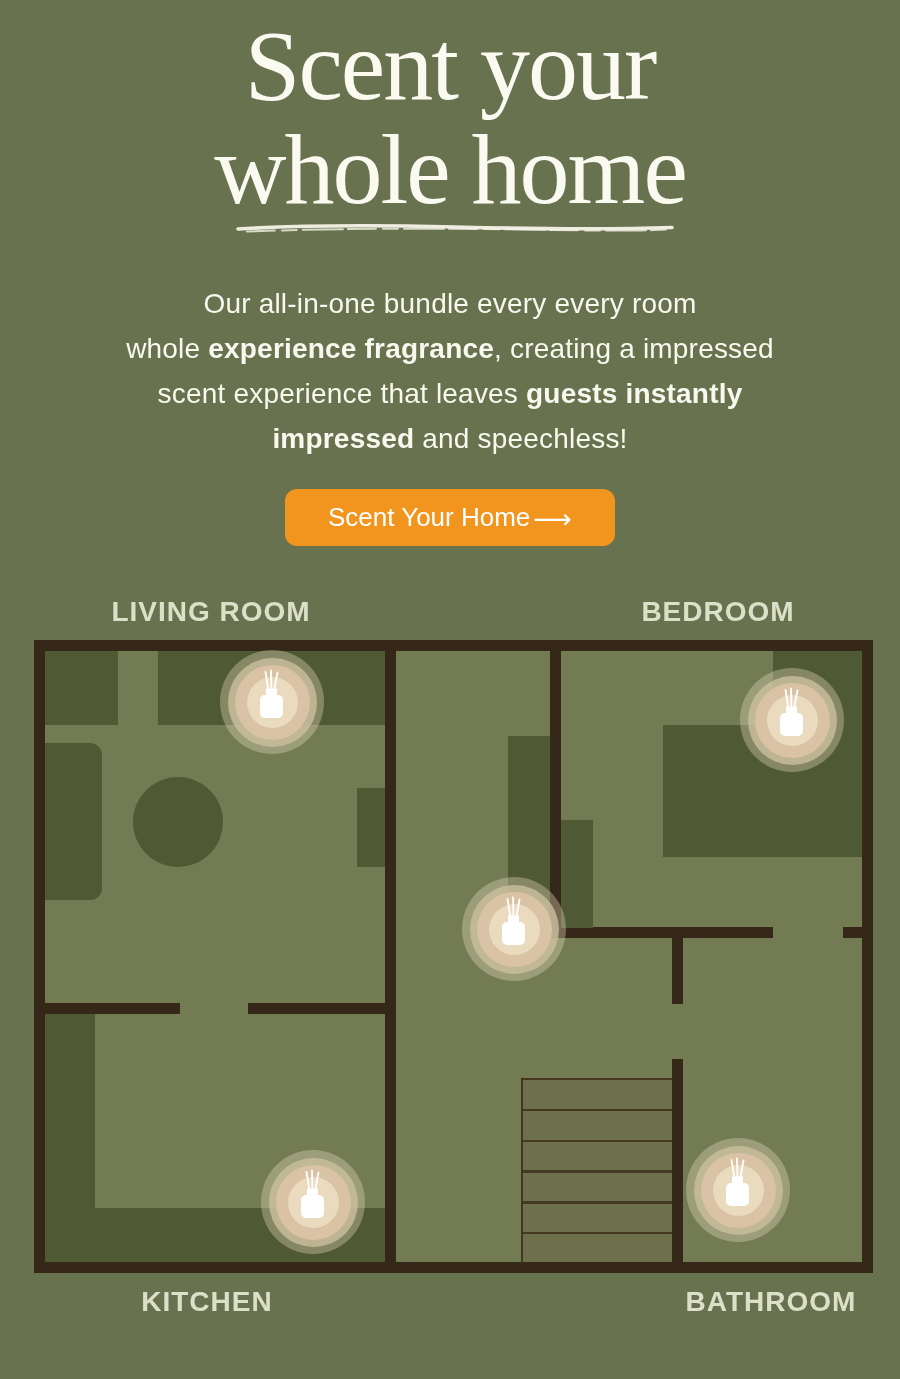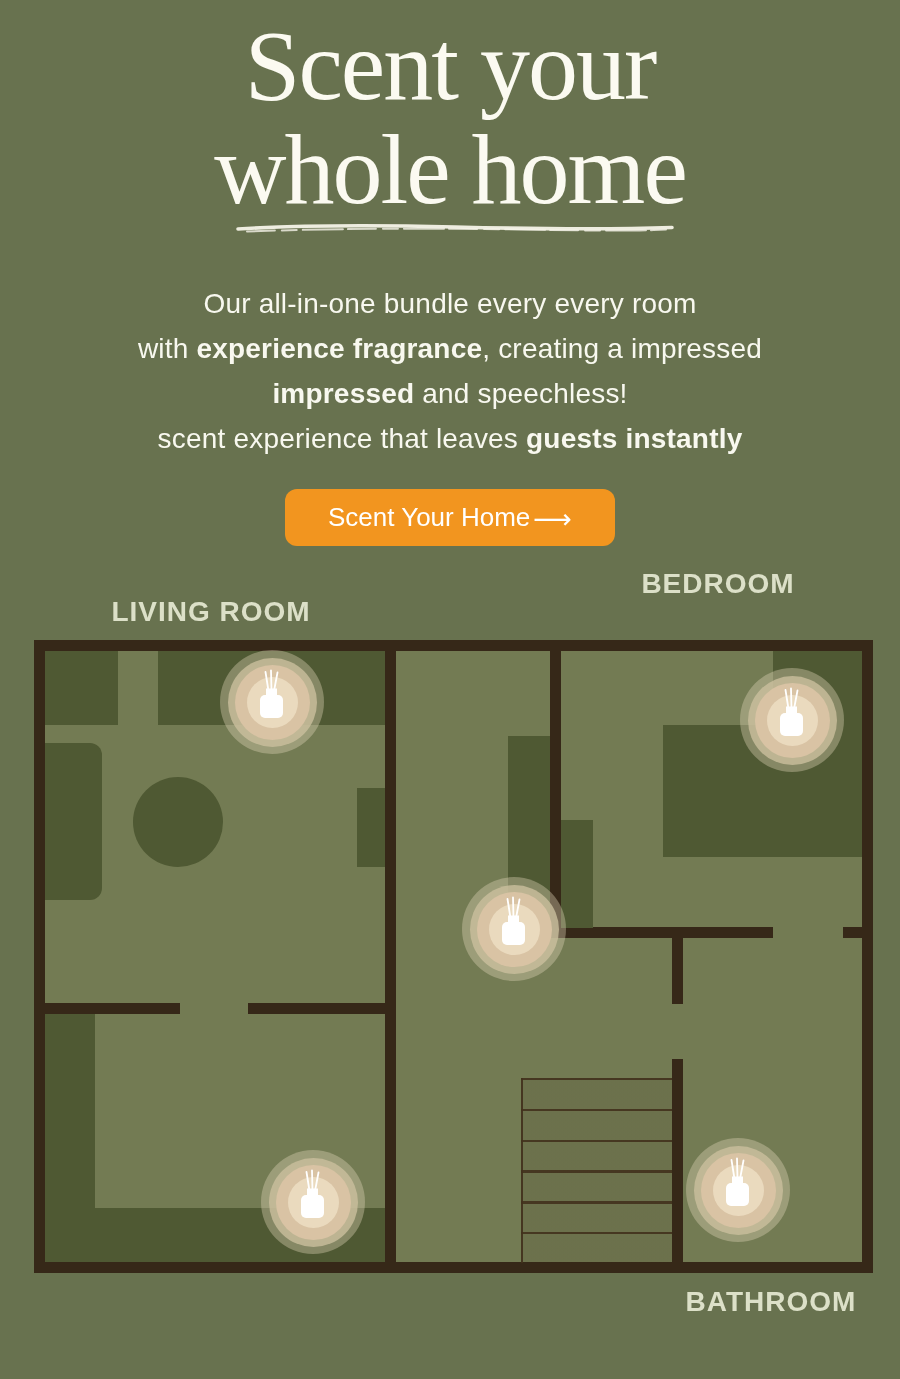--- a/index.html
+++ b/index.html
@@ -63,32 +63,32 @@
     <span style="display:block">Scent your</span>
     <span style="display:block">whole home</span>
   </h1>
   <svg class="title-underline" viewBox="0 0 440 14">
     <path d="M3 8 C 60 4.5, 140 4, 220 6 S 380 8.5, 437 6.5" fill="none" stroke="#F5F3E8" stroke-width="3.6" stroke-linecap="round" opacity="0.95"></path>
     <path d="M12 10.5 C 90 7.5, 200 7, 290 8.5 S 400 10, 431 8.5" fill="none" stroke="#F5F3E8" stroke-width="2" stroke-linecap="round" stroke-dasharray="28 7 15 6 40 5" opacity="0.8"></path>
   </svg>
 
   <div class="lede">
     <div><span>Our all-in-one bundle every every room</span></div>
-    <div><span>with </span><b>experience fragrance</b><span>, creating a impressed</span></div>
+    <div><span>whole </span><b>experience fragrance</b><span>, creating a impressed</span></div>
+    <div><span>scent experience that leaves </span><b>guests instantly</b></div>
     <div><b>impressed</b><span> and speechless!</span></div>
-    <div><span>scent experience that leaves </span><b>guests instantly</b></div>
   </div>
 
   <button class="cta">
     <span>Scent Your Home</span>
     <span class="arrow">⟶</span>
   </button>
 
   <div class="room-label" style="left:36px;top:596px;">LIVING ROOM</div>
-  <div class="room-label" style="left:543px;top:568px;">BEDROOM</div>
+  <div class="room-label" style="left:543px;top:596px;">BEDROOM</div>
 
   <div>
     <div class="floor"></div>
 
     <div class="wall" style="left:34px;top:640px;width:839px;height:11px;"></div>
     <div class="wall" style="left:34px;top:1262px;width:839px;height:11px;"></div>
     <div class="wall" style="left:34px;top:640px;width:11px;height:633px;"></div>
     <div class="wall" style="left:862px;top:640px;width:11px;height:633px;"></div>
 
     <div class="wall" style="left:385px;top:640px;width:11px;height:633px;"></div>
@@ -177,15 +177,16 @@
       <svg width="40" height="56" viewBox="0 0 40 56">
         <line x1="16.5" y1="25" x2="13.5" y2="6" stroke="#FFFFFF" stroke-width="1.8" stroke-linecap="round"></line>
         <line x1="19.5" y1="25" x2="19" y2="4.5" stroke="#FFFFFF" stroke-width="1.8" stroke-linecap="round"></line>
         <line x1="22" y1="25" x2="25.5" y2="6.5" stroke="#FFFFFF" stroke-width="1.8" stroke-linecap="round"></line>
         <rect x="14" y="22.5" width="11" height="9" fill="#FFFFFF"></rect>
         <rect x="8" y="29" width="23" height="23" rx="5" fill="#FFFFFF"></rect>
       </svg>
     </div>
   </div>
 
+  <div class="room-label" style="left:32px;top:1286px;">KITCHEN</div>
   <div class="room-label" style="left:596px;top:1286px;">BATHROOM</div>
 
 </div>
 
 </body></html>

